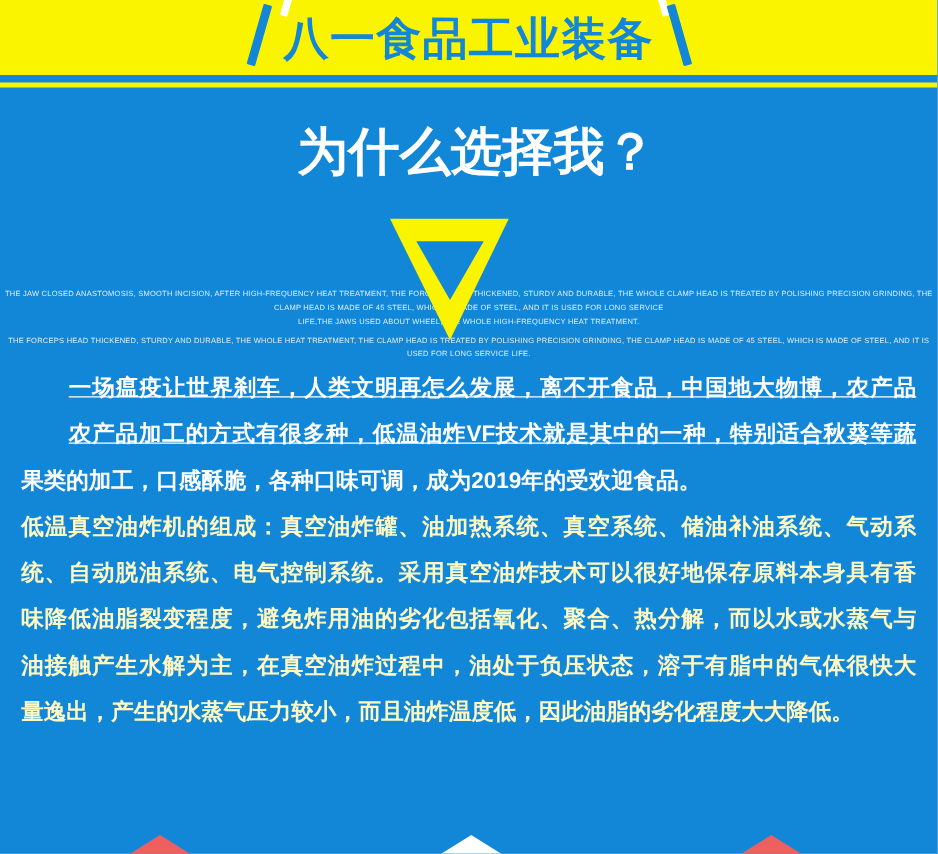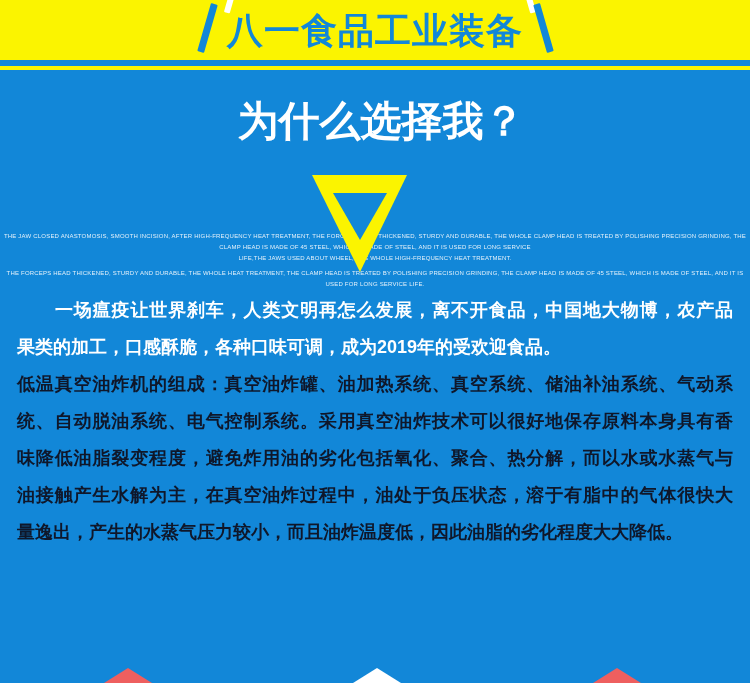--- a/index.html
+++ b/index.html
@@ -38,23 +38,23 @@
   
   .v-triangle{position:absolute;top:170px;left:300px;}
   
   .copy{
     position:absolute;top:292px;left:17px;width:716px;
     font-size:18px;font-weight:bold;line-height:37px;
   }
   .copy .ln{width:100%;}
   .copy .just{text-align:justify;text-align-last:justify;}
   .copy .last{text-align:left;}
-  .copy .ind{padding-left:38px;width:678px;}
+  .copy .ind{padding-left:38px;width:678px;text-decoration:underline;}
   .para-white{color:#ffffff;}
-  .para-yellow{color:#0f172a;}
+  .para-yellow{color:#fef9c3;}
   
   .tri{position:absolute;bottom:0;width:0;height:0;
        border-left:24px solid transparent;border-right:24px solid transparent;}
   .tri-red{border-bottom:15px solid #ee5f5f;}
   .tri-white{border-bottom:15px solid #ffffff;}
   .tri-l{left:104px;} .tri-c{left:353px;} .tri-r{left:593px;}
 </style>
 </head>
 <body>
 
@@ -80,20 +80,21 @@
   <svg class="v-triangle" width="160" height="110">
     <polygon points="12,5 107,5 60,102" fill="#fbf400"></polygon>
     <polygon points="33,23 87,23 60,70" fill="#1287d8"></polygon>
   </svg>
 
   <div class="copy">
     <div class="para-white">
       <div class="ln just ind">一场瘟疫让世界刹车，人类文明再怎么发展，离不开食品，中国地大物博，农产品</div>
     </div>
     <div class="para-white">
+      <div class="ln just ind">农产品加工的方式有很多种，低温油炸VF技术就是其中的一种，特别适合秋葵等蔬</div>
       <div class="ln last">果类的加工，口感酥脆，各种口味可调，成为2019年的受欢迎食品。</div>
     </div>
     <div class="para-yellow">
       <div class="ln just">低温真空油炸机的组成：真空油炸罐、油加热系统、真空系统、储油补油系统、气动系</div>
       <div class="ln just">统、自动脱油系统、电气控制系统。采用真空油炸技术可以很好地保存原料本身具有香</div>
       <div class="ln just">味降低油脂裂变程度，避免炸用油的劣化包括氧化、聚合、热分解，而以水或水蒸气与</div>
       <div class="ln just">油接触产生水解为主，在真空油炸过程中，油处于负压状态，溶于有脂中的气体很快大</div>
       <div class="ln last">量逸出，产生的水蒸气压力较小，而且油炸温度低，因此油脂的劣化程度大大降低。</div>
     </div>
   </div>

